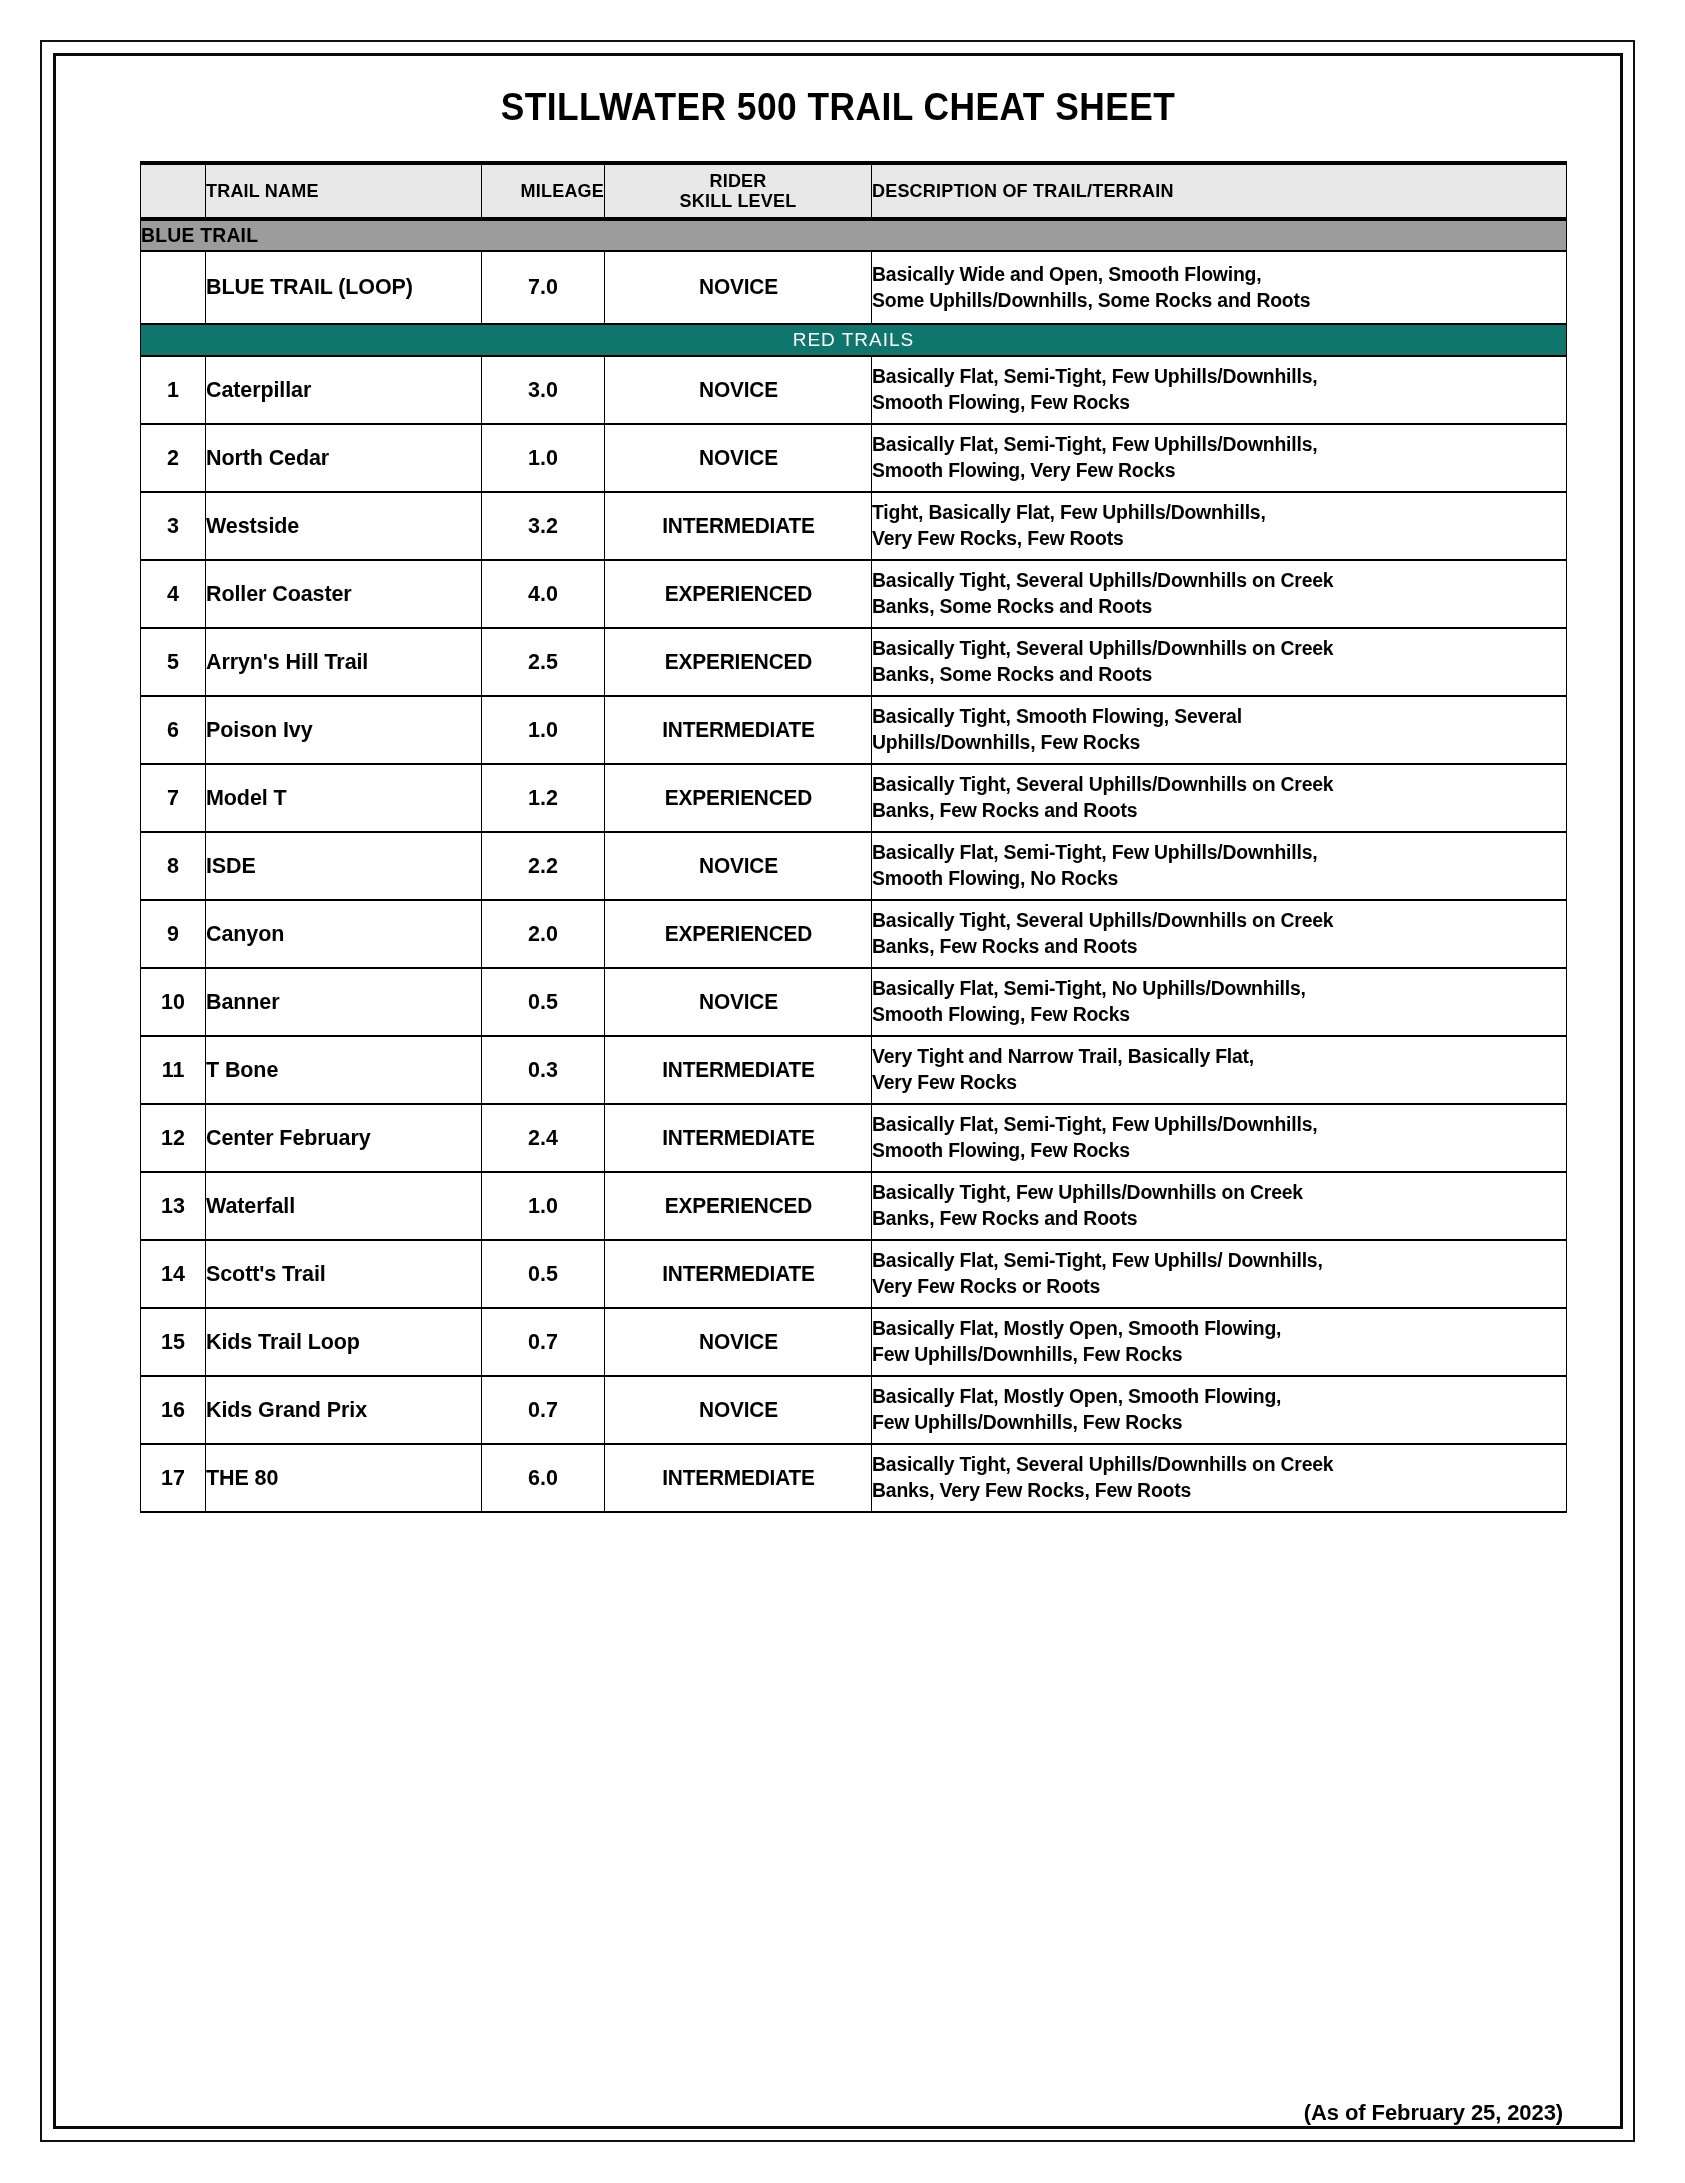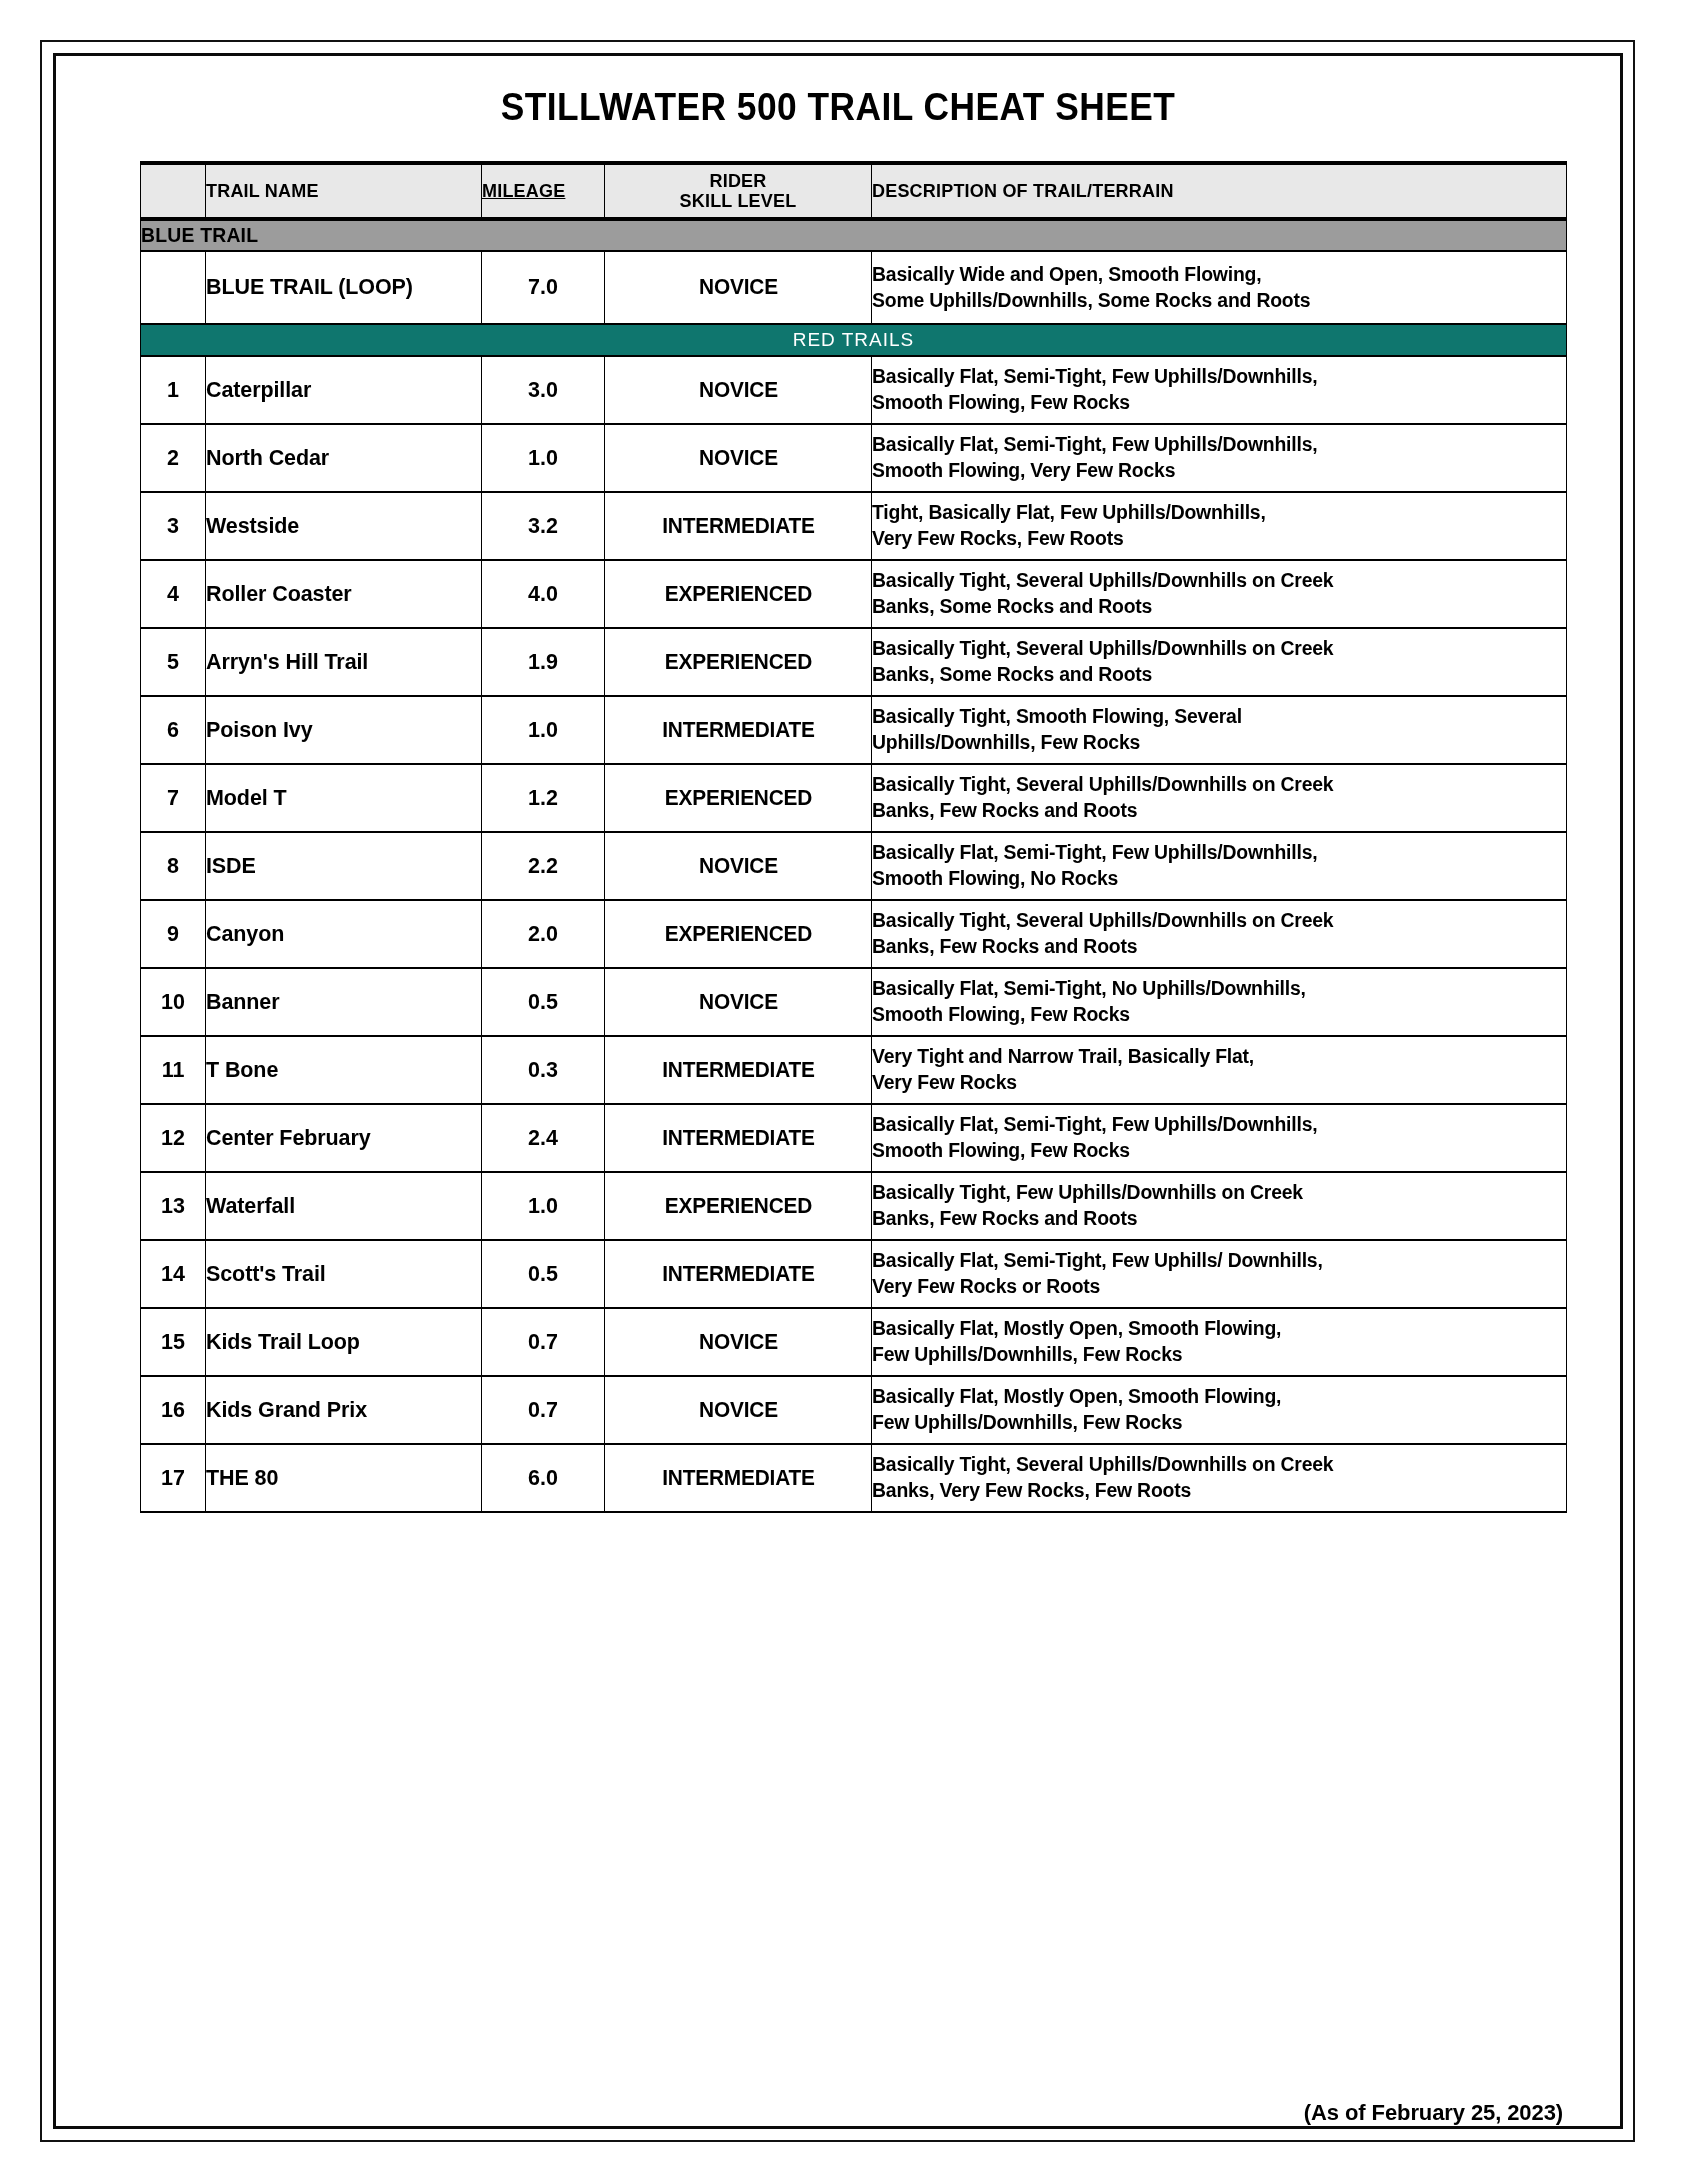--- a/index.html
+++ b/index.html
@@ -95,21 +95,21 @@
     border-bottom: 4.1px solid #000000;
     height: 56px;
     font-size: 18px;
     font-weight: 700;
     letter-spacing: 0.2px;
     line-height: 1.12;
     transform: none;
   }
   th.h-idx   { background: #e8e8e8; }
   th.h-name  { text-align: left;   padding-left: 10.2px; }
-  th.h-mile  { text-align: left; text-decoration: underline; }
+  th.h-mile  { text-align: right; }
   th.h-skill { text-align: center; }
   th.h-desc  { text-align: left;   padding-left: 9.2px; }
 
   
   td.band-gray {
     background: #9c9c9c;
     height: 32px;
     text-align: left;
     padding-left: 5.1px;
     font-size: 19.4px;
@@ -271,21 +271,21 @@
           <td class="cell-mile">4.0</td>
           <td class="cell-skill">EXPERIENCED</td>
           <td class="cell-desc">
             <span class="desc-line">Basically Tight, Several Uphills/Downhills on Creek</span>
             <span class="desc-line">Banks, Some Rocks and Roots</span>
           </td>
         </tr>
         <tr class="data-row">
           <td class="cell-idx">5</td>
           <td class="cell-name">Arryn's Hill Trail</td>
-          <td class="cell-mile">1.9</td>
+          <td class="cell-mile">2.5</td>
           <td class="cell-skill">EXPERIENCED</td>
           <td class="cell-desc">
             <span class="desc-line">Basically Tight, Several Uphills/Downhills on Creek</span>
             <span class="desc-line">Banks, Some Rocks and Roots</span>
           </td>
         </tr>
         <tr class="data-row">
           <td class="cell-idx">6</td>
           <td class="cell-name">Poison Ivy</td>
           <td class="cell-mile">1.0</td>

